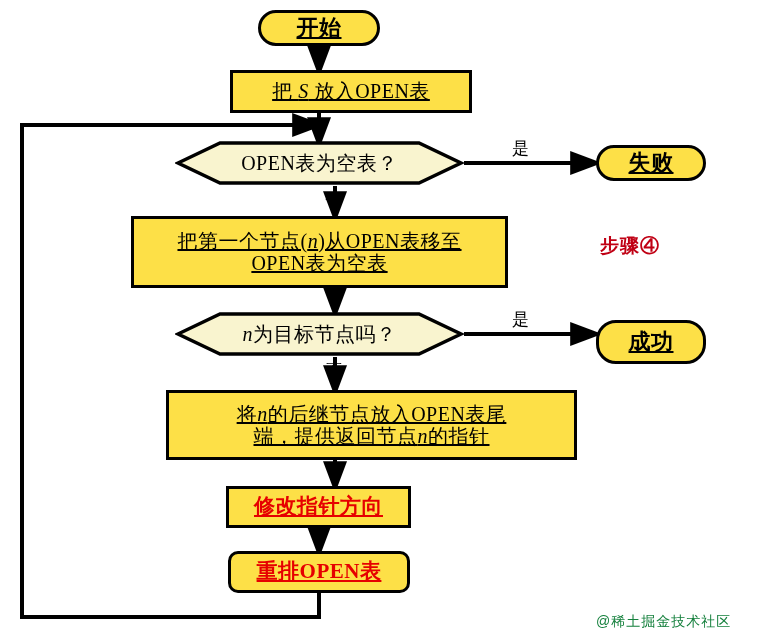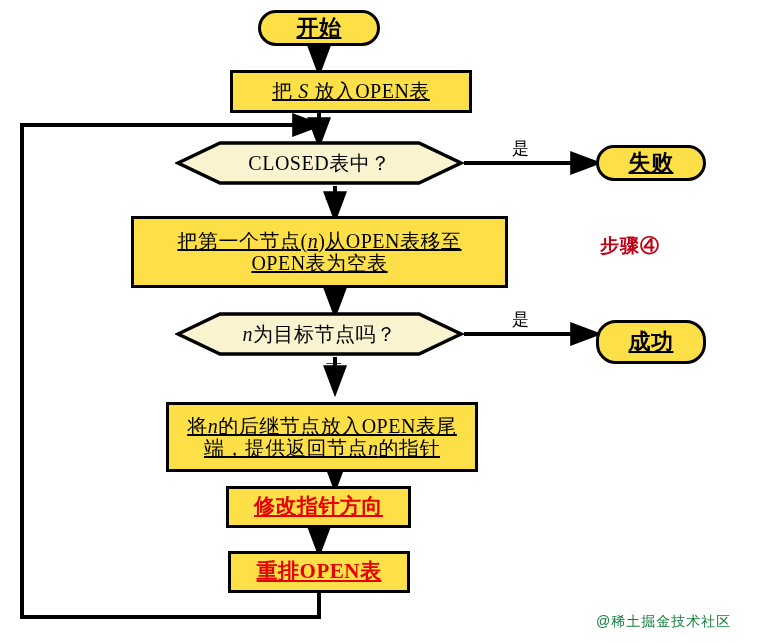--- a/index.html
+++ b/index.html
@@ -137,21 +137,21 @@
   </div>
 
   <div class="node process" style="left:198px; top:70px; width:242px; height:43px;margin-left:32px;">
     <span>把 <span class="ital">S</span> 放入OPEN表</span>
   </div>
 
   <div class="hexwrap" style="left:175px; top:140px; width:289px; height:46px;">
     <svg width="289" height="46" viewBox="0 0 289 46" xmlns="http://www.w3.org/2000/svg">
       <polygon points="3,23 45,3 244,3 286,23 244,43 45,43" fill="#f9f4cf" stroke="#000000" stroke-width="3.5" stroke-linejoin="miter"></polygon>
     </svg>
-    <div class="hexlabel">CLOSED表中？</div>
+    <div class="hexlabel">OPEN表为空表？</div>
   </div>
 
   <div class="node terminal" style="left:596px; top:145px; width:110px; height:36px;">
     <span>失败</span>
   </div>
 
   <div class="node process" style="left:131px; top:216px; width:377px; height:72px; flex-direction:column;">
     <span>把第一个节点(<span class="ital">n</span>)从OPEN表移至</span>
     <span>OPEN表为空表</span>
   </div>
@@ -160,30 +160,30 @@
     <svg width="289" height="46" viewBox="0 0 289 46" xmlns="http://www.w3.org/2000/svg">
       <polygon points="3,23 45,3 244,3 286,23 244,43 45,43" fill="#f9f4cf" stroke="#000000" stroke-width="3.5" stroke-linejoin="miter"></polygon>
     </svg>
     <div class="hexlabel"><span class="ital">n</span>为目标节点吗？</div>
   </div>
 
   <div class="node terminal" style="left:596px; top:320px; width:110px; height:44px;">
     <span>成功</span>
   </div>
 
-  <div class="node process" style="left:166px; top:402px; width:312px; height:70px; flex-direction:column;">
+  <div class="node process" style="left:166px; top:390px; width:411px; height:70px; flex-direction:column;">
     <span>将<span class="ital">n</span>的后继节点放入OPEN表尾</span>
     <span>端，提供返回节点<span class="ital">n</span>的指针</span>
   </div>
 
   <div class="node process red" style="left:226px; top:486px; width:185px; height:42px;">
     <span>修改指针方向</span>
   </div>
 
-  <div class="node process red" style="left:228px; top:551px; width:182px; height:42px;">
+  <div class="node process red" style="left:228px; top:551px; width:182px; height:42px;border-radius:10px;">
     <span>重排OPEN表</span>
   </div>
 
   <div class="edge-label" style="left:512px; top:137px;">是</div>
   <div class="edge-label" style="left:325px; top:188px;">否</div>
   <div class="edge-label" style="left:512px; top:308px;">是</div>
   <div class="edge-label" style="left:325px; top:359px;">否</div>
 
   <div class="annotation" style="left:600px; top:233px;">步骤④</div>
 

